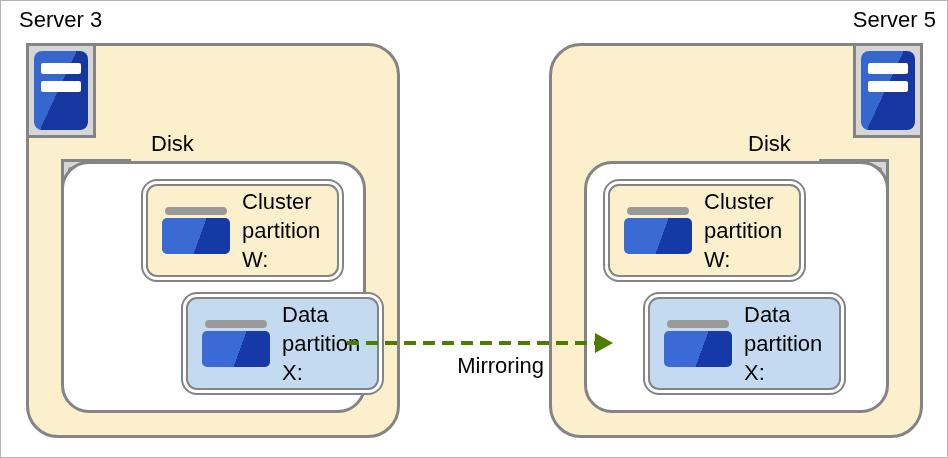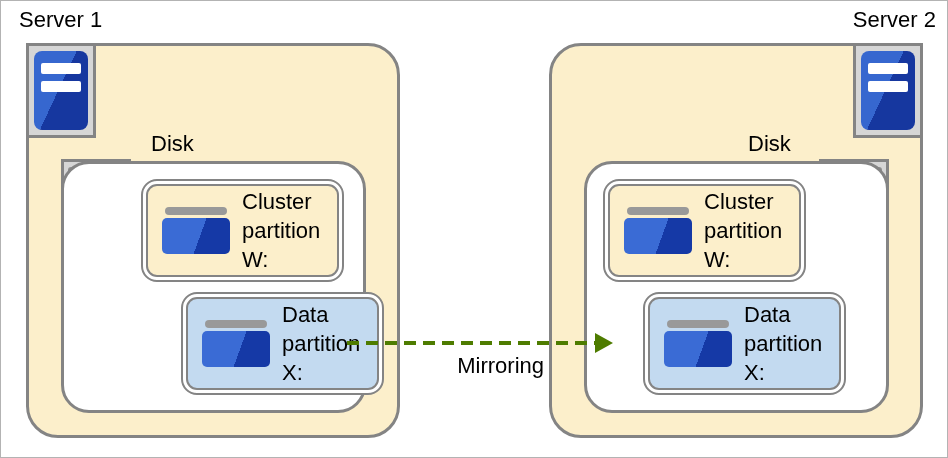--- a/index.html
+++ b/index.html
@@ -81,22 +81,22 @@
   .partition-text { margin-left:12px; width:104px; font-size:22px; line-height:29px; }
 
   .arrow-layer { position:absolute; left:0; top:0; pointer-events:none; }
   .mirroring-label { position:absolute; left:398px; top:352px; width:145px; text-align:right; font-size:22px; line-height:26px; }
 </style>
 </head>
 <body>
 
 <div class="page">
 
-  <div class="server-label s1">Server 1</div>
-  <div class="server-label s2">Server 2</div>
+  <div class="server-label s1">Server 3</div>
+  <div class="server-label s2">Server 5</div>
 
   <div class="server-box s1">
     <div class="server-icon">
       <div class="server-icon-body">
         <span class="server-icon-bar b1"></span>
         <span class="server-icon-bar b2"></span>
       </div>
     </div>
     <div class="disk-label">Disk</div>
     <div class="disk-icon">

